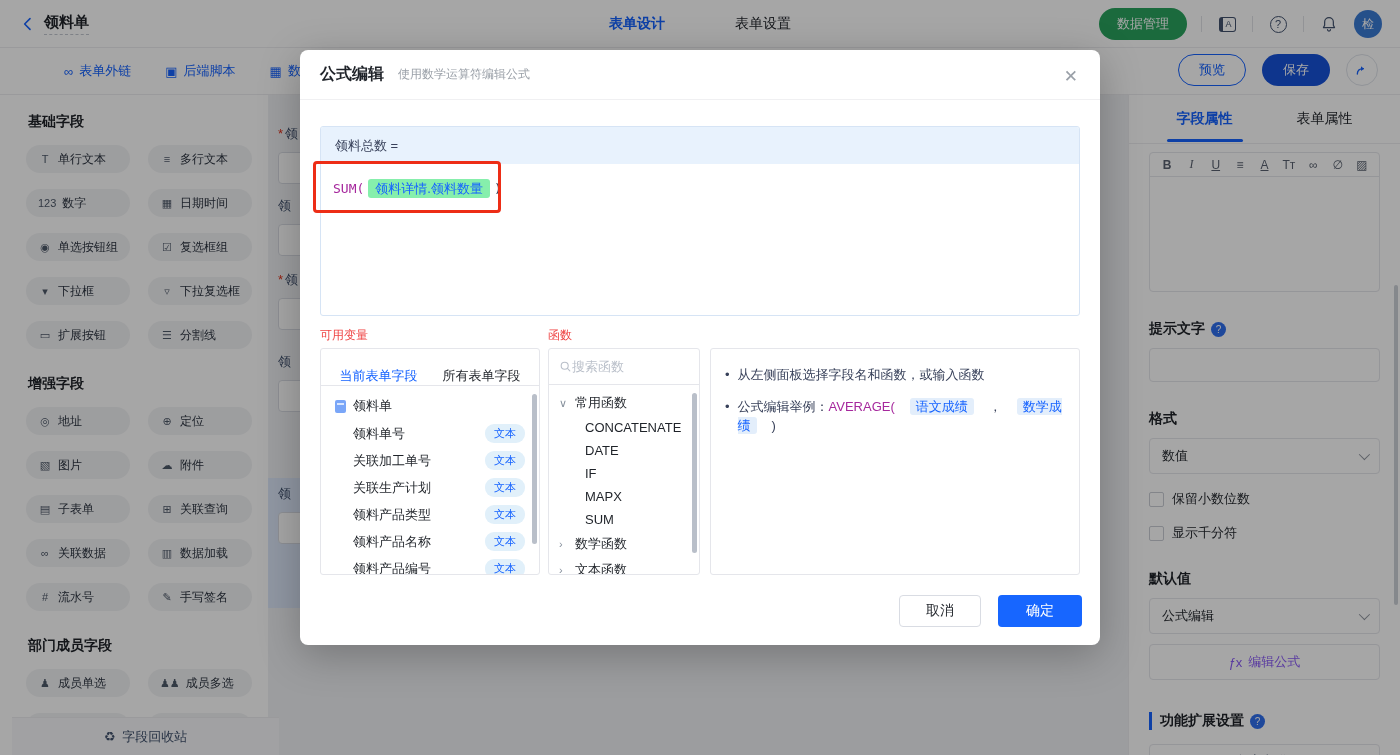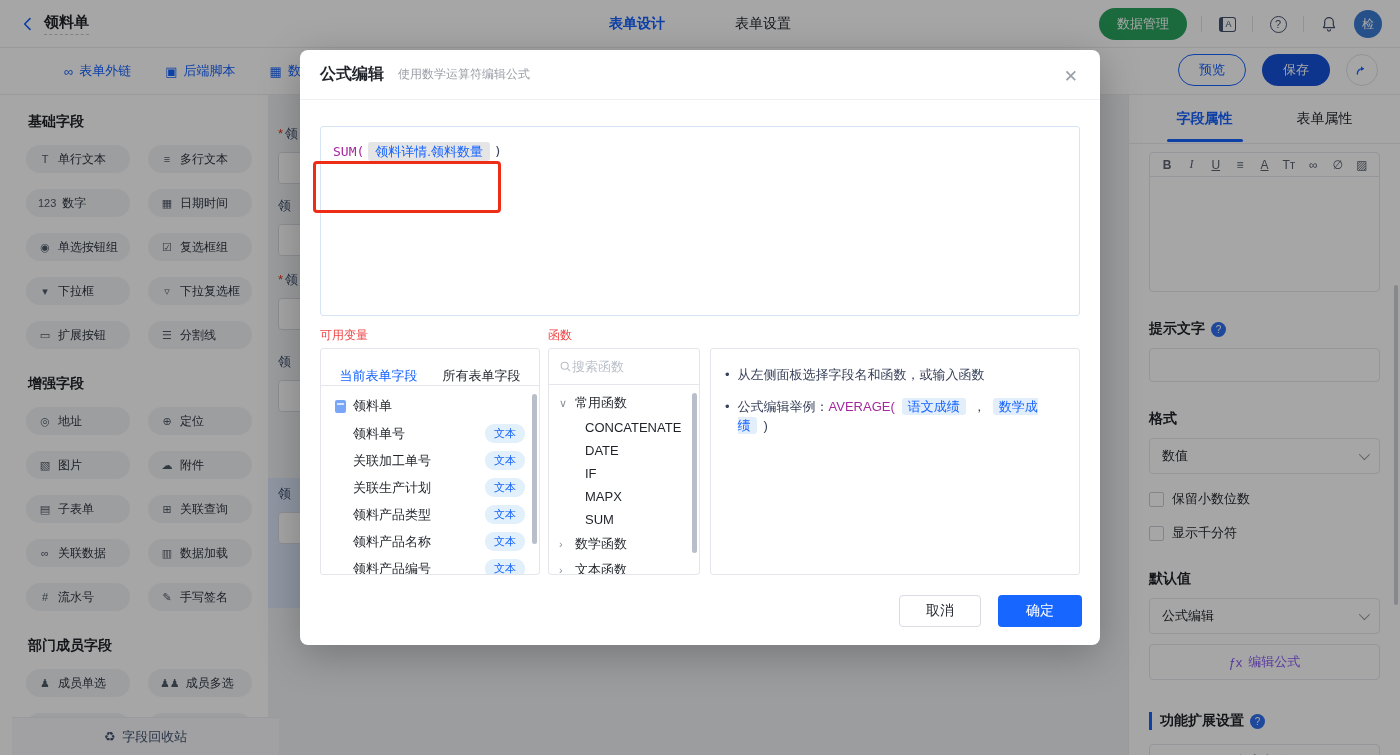--- a/index.html
+++ b/index.html
@@ -82,21 +82,21 @@
   .overlay{position:absolute;inset:0;background:rgba(0,0,0,0.35);z-index:50;}
   .modal{position:absolute;left:300px;top:50px;width:800px;height:595px;background:#fff;border-radius:8px;box-shadow:0 10px 40px rgba(0,0,0,.25);z-index:60;}
   .m-head{height:50px;display:flex;align-items:center;padding:0 20px;border-bottom:1px solid #f0f0f2;}
   .m-title{font-size:16px;font-weight:600;color:#1f2329;}
   .m-sub{font-size:12px;color:#9aa0a8;margin-left:14px;}
   .m-close{position:absolute;right:22px;top:16px;font-size:17px;color:#9aa0a8;cursor:pointer;}
   .formula-box{position:absolute;left:20px;top:76px;width:760px;height:190px;border:1px solid #d6e4f5;border-radius:3px;overflow:hidden;}
   .formula-head{height:37px;background:#e8f2fd;display:flex;align-items:center;padding:0 14px;font-size:13px;color:#38415a;}
   .formula-code{padding:16px 12px;font-family:"DejaVu Sans Mono",monospace;font-size:13px;color:#38415a;}
   .kw{color:#a6289d;}
-  .chip{background:#e5e5e5;color:#1663ff;border-radius:3px;padding:2px 7px;margin:0 4px;font-family:"Liberation Sans","DejaVu Sans",sans-serif;}
+  .chip{background:#86efac;color:#1663ff;border-radius:3px;padding:2px 7px;margin:0 4px;font-family:"Liberation Sans","DejaVu Sans",sans-serif;}
   .red-box{position:absolute;left:13px;top:111px;width:188px;height:52px;border:3px solid #ed2d16;border-radius:4px;z-index:70;pointer-events:none;}
   .col-label{position:absolute;font-size:12px;color:#ef4444;}
   .vars-label{left:20px;top:277px;} .fns-label{left:248px;top:277px;}
   .vars-box{position:absolute;left:20px;top:298px;width:220px;height:227px;border:1px solid #e5e6eb;border-radius:3px;overflow:hidden;}
   .vtabs{height:37px;display:flex;align-items:flex-end;justify-content:space-around;border-bottom:1px solid #e5e6eb;padding:0 6px;}
   .vtab{font-size:13px;color:#1f2329;cursor:pointer;}
   .vtab.active{color:#1663ff;}
   .vlist{position:relative;height:189px;overflow:hidden;padding-top:6px;}
   .vroot{display:flex;align-items:center;gap:7px;padding:5px 0 5px 14px;font-size:13px;cursor:pointer;}
   .doc-ic{width:11px;height:13px;background:#7aa6f8;border-radius:2px;position:relative;}
@@ -110,21 +110,21 @@
   .fn-search input::placeholder{color:#b9bfc9;}
   .fn-list{position:relative;height:190px;overflow:hidden;padding-top:5px;}
   .fn-row{display:flex;align-items:center;padding:4px 0 4px 10px;font-size:13px;color:#1f2329;cursor:pointer;}
   .fn-row .chev{width:16px;color:#86909c;font-size:11px;}
   .fn-row.fn .fn-label{margin-left:10px;}
   .f-scroll{position:absolute;right:2px;top:8px;width:5px;height:160px;border-radius:3px;background:#b9bfc9;}
   .help-box{position:absolute;left:410px;top:298px;width:370px;height:227px;border:1px solid #e5e6eb;border-radius:3px;padding:16px 14px;}
   .h-row{display:flex;align-items:flex-start;gap:8px;font-size:13px;color:#38415a;margin-bottom:12px;line-height:1.5;}
   .h-dot{font-size:13px;line-height:1.5;}
   .h-kw{color:#a6289d;}
-  .h-chip{background:#e3eefb;color:#1663ff;border-radius:3px;padding:1px 6px;margin:0 7px;}
+  .h-chip{background:#e3eefb;color:#1663ff;border-radius:3px;padding:1px 6px;margin:0 15px;}
   .m-footer{position:absolute;right:18px;bottom:18px;display:flex;gap:17px;}
   .btn-cancel{width:82px;height:32px;border:1px solid #d9dce3;border-radius:4px;background:#fff;font-size:14px;color:#1f2329;cursor:pointer;}
   .btn-ok{width:84px;height:32px;border:none;border-radius:4px;background:#1766ff;color:#fff;font-size:14px;cursor:pointer;}
   svg{display:block;}
 </style>
 </head>
 <body>
 
 <div class="stage">
 
@@ -389,20 +389,21 @@
   <div class="overlay"></div>
 
   <div class="modal">
     <div class="m-head">
       <span class="m-title">公式编辑</span>
       <span class="m-sub">使用数学运算符编辑公式</span>
       <span class="m-close">✕</span>
     </div>
 
     <div class="formula-box">
+      <div class="formula-head">领料总数 =</div>
       <div class="formula-code">
         <span class="kw">SUM(</span><span class="chip">领料详情.领料数量</span><span>)</span>
       </div>
     </div>
     <div class="red-box"></div>
 
     <div class="col-label vars-label">可用变量</div>
     <div class="col-label fns-label">函数</div>
 
     <div class="vars-box">

